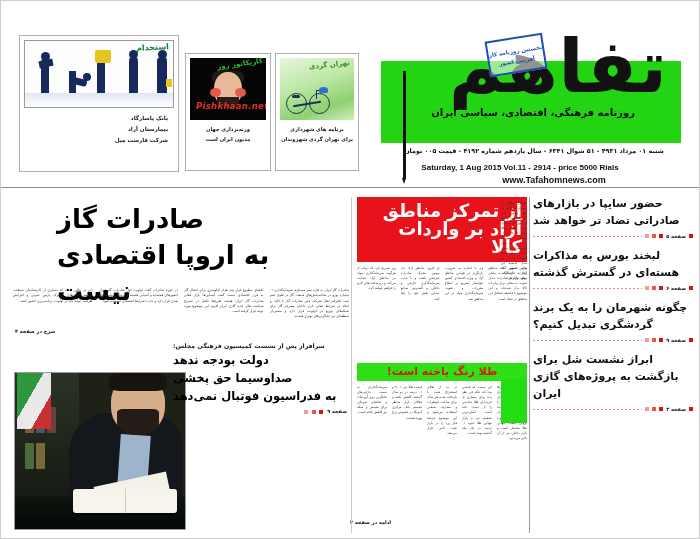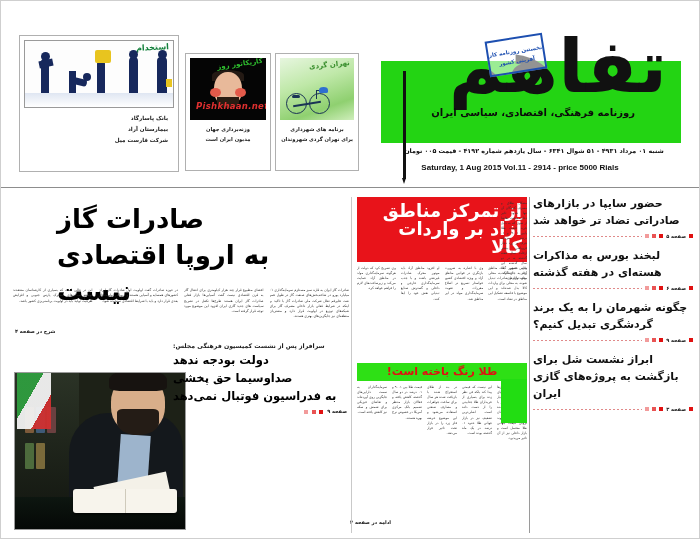--- a/index.html
+++ b/index.html
@@ -426,20 +426,21 @@
   </div>
 
   <div id="masthead">
     <div id="green-band"></div>
     <div id="logo-word" class="rtl">تفاهم</div>
     <div id="logo-tail"></div>
     <div id="logo-sub" class="rtl">روزنامه فرهنگی، اقتصادی، سیاسی ایران</div>
     <div id="stamp" class="rtl">نخستین روزنامه کار آفرینی کشور</div>
     <div id="date-fa" class="rtl">شنبه ۱۰ مرداد ۱۳۹۴ - ۱۵ شوال ۱۴۳۶ - سال یازدهم شماره ۲۹۱۴ - قیمت ۵۰۰ تومان</div>
     <div id="date-en">Saturday, 1 Aug 2015 Vol.11 - 2914 - price 5000 Rials</div>
+    <div id="site-url">www.Tafahomnews.com</div>
   </div>
   <div id="mast-rule"></div>
 
   <div id="lead-headline" class="rtl">
     <div>صادرات گاز</div>
     <div>به اروپا اقتصادی نیست</div>
   </div>
 
   <div id="lead-body">
     <div class="body-col rtl">صادرات گاز ایران به قاره سبز مستلزم سرمایه‌گذاری ۱۰ میلیارد یورو در شاخه‌بخش‌های صنعت گاز در طول عمر نفت علیرغم تعلل شرکت ملی صادرات گاز با تاکید بر اینکه در شرایط فعلی بازار داخلی مصرف گاز برای شبکه‌های توزیع در اولویت قرار دارد و مشتریان منطقه‌ای نیز جایگزین‌های بهتری هستند.</div>
@@ -515,21 +516,21 @@
         <span class="sq"></span>
         <span class="pg rtl">صفحه ۵</span>
         <span class="sq"></span>
         <span class="sq s2"></span>
         <span class="sq s3"></span>
         <span class="dots"></span>
       </div>
     </div>
 
     <div class="side-item">
-      <div class="side-title rtl">لبخند بورس به مذاکرات هسته‌ای در هفته گذشته</div>
+      <div class="side-title rtl">لبخند بورس به مذاکرات هسته‌ای در گسترش گذشته</div>
       <div class="side-rule">
         <span class="sq"></span>
         <span class="pg rtl">صفحه ۶</span>
         <span class="sq"></span>
         <span class="sq s2"></span>
         <span class="sq s3"></span>
         <span class="dots"></span>
       </div>
     </div>
 

